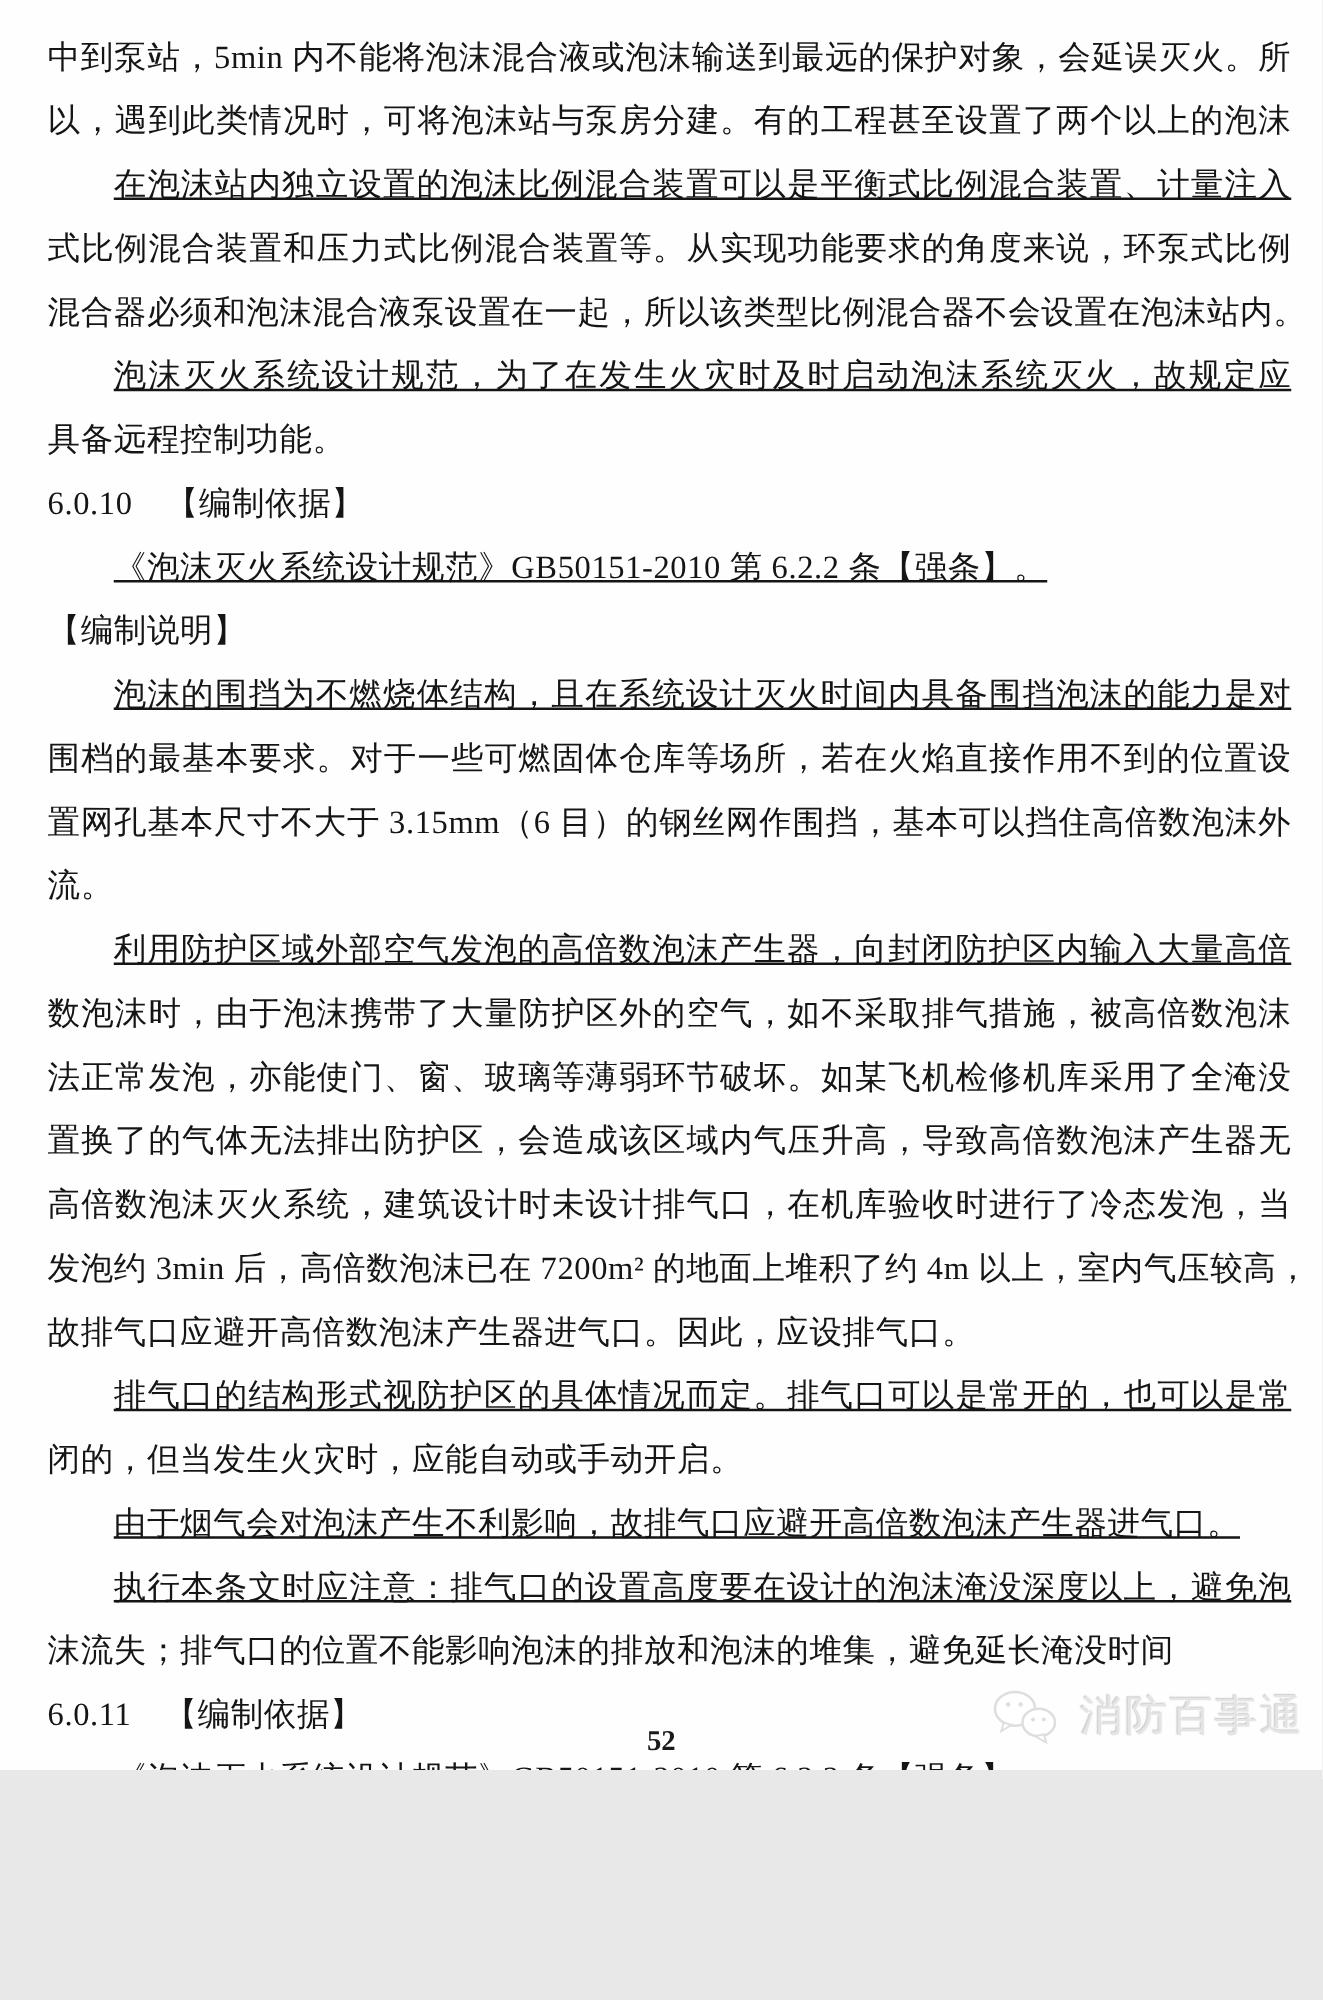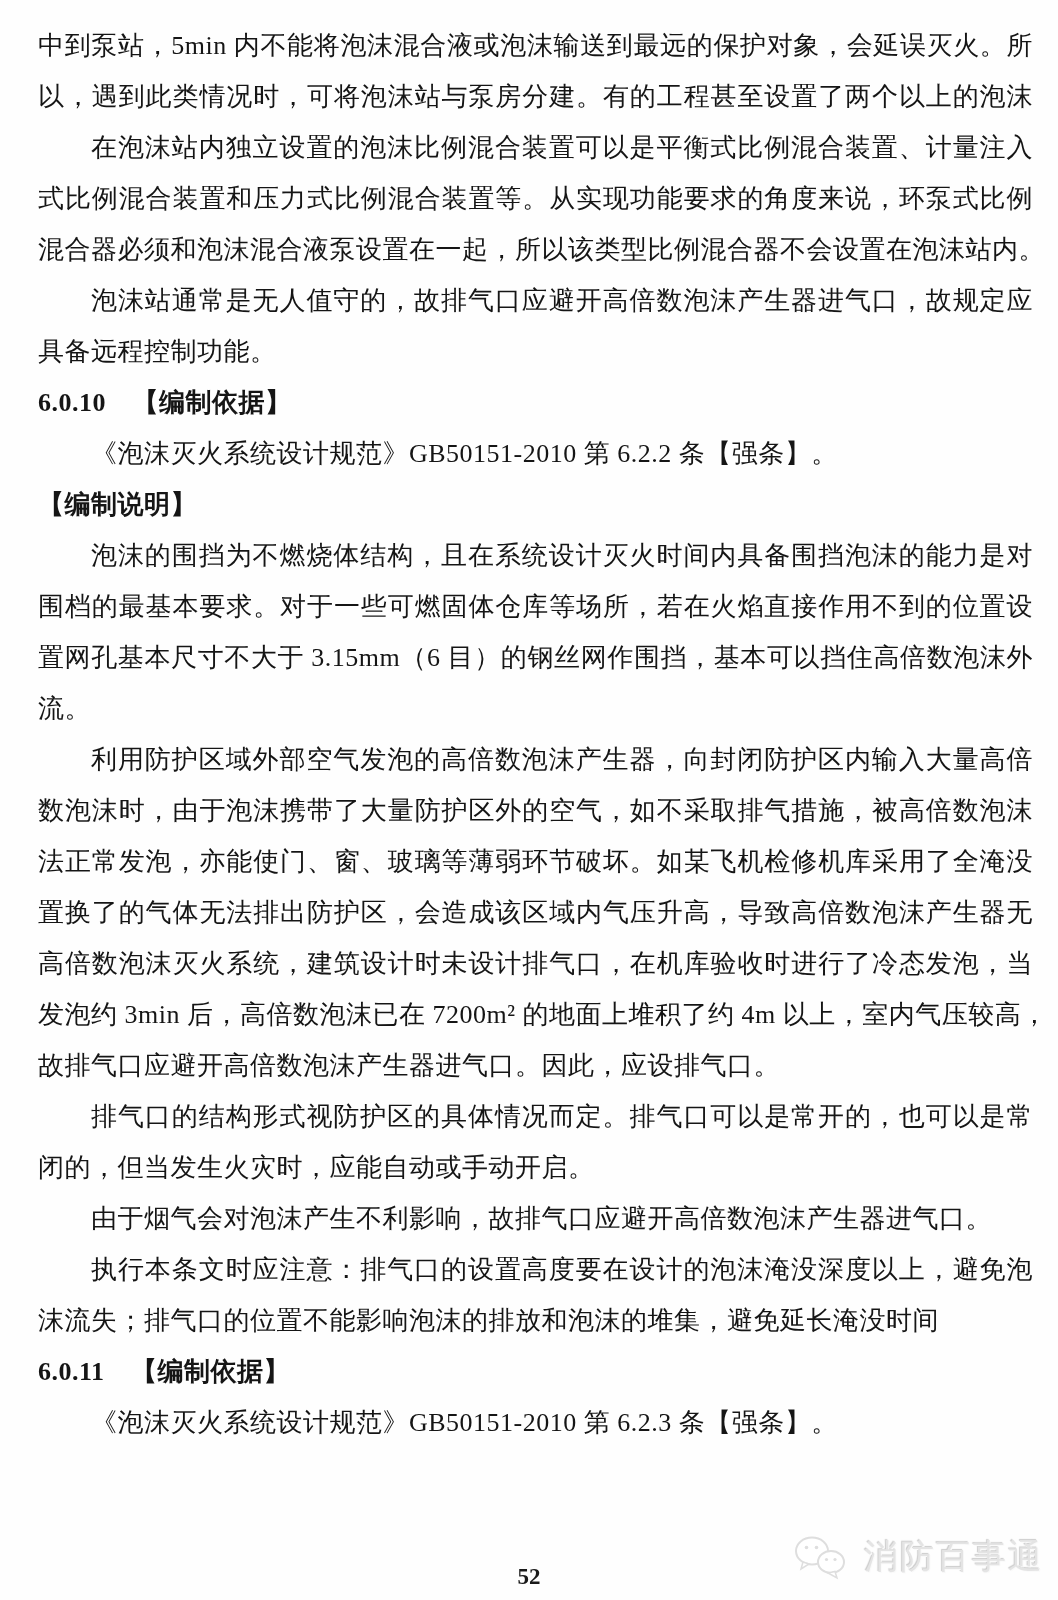--- a/index.html
+++ b/index.html
@@ -1,19 +1,19 @@
 <!DOCTYPE html>
 <html><head>
 <meta charset="utf-8">
 <style>
   html, body { margin: 0; padding: 0; background: #e8e8e8; }
   .page {
     position: relative;
     width: 1058px;
-    height: 1600px;
+    height: 1416px;
     margin: 0 auto;
     background: #fefefe;
     overflow: hidden;
     color: #151515;
     font-family: "Liberation Serif", "DejaVu Serif", serif;
   }
   .doc {
     position: absolute;
     left: 38px;
     right: 25px;
@@ -22,23 +22,23 @@
   .para { margin: 0; padding: 0; }
   .ln {
     font-size: 26px;
     line-height: 51px;
     text-align: justify;
     text-align-last: justify;
     letter-spacing: 0.5px;
     white-space: nowrap;
   }
   .ln.end { text-align-last: left; }
-  .ln.ind { text-indent: 53px; }
+  .ln.ind { text-indent: 53px; text-decoration: underline; }
   .para.heading .ln {
-    font-weight: bold;
+    font-weight: normal;
     letter-spacing: 0.5px;
   }
   .page-number {
     position: absolute;
     left: 0; right: 0;
     bottom: 10px;
     text-align: center;
     font-size: 23px;
     font-weight: bold;
     color: #1a1a1a;
@@ -72,21 +72,21 @@
       <span class="ln" style="display:block">以，遇到此类情况时，可将泡沫站与泵房分建。有的工程甚至设置了两个以上的泡沫</span>
     </p>
 
     <p class="para">
       <span class="ln ind" style="display:block">在泡沫站内独立设置的泡沫比例混合装置可以是平衡式比例混合装置、计量注入</span>
       <span class="ln" style="display:block">式比例混合装置和压力式比例混合装置等。从实现功能要求的角度来说，环泵式比例</span>
       <span class="ln end" style="display:block">混合器必须和泡沫混合液泵设置在一起，所以该类型比例混合器不会设置在泡沫站内。</span>
     </p>
 
     <p class="para">
-      <span class="ln ind" style="display:block">泡沫站通常是无人值守的，故排气口应避开高倍数泡沫产生器进气口，故规定应</span>
+      <span class="ln ind" style="display:block">泡沫灭火系统设计规范，为了在发生火灾时及时启动泡沫系统灭火，故规定应</span>
       <span class="ln end" style="display:block">具备远程控制功能。</span>
     </p>
 
     <p class="para heading">
       <span class="ln end" style="display:block">6.0.10　【编制依据】</span>
     </p>
 
     <p class="para">
       <span class="ln end ind" style="display:block">《泡沫灭火系统设计规范》GB50151-2010 第 6.2.2 条【强条】。</span>
     </p>

